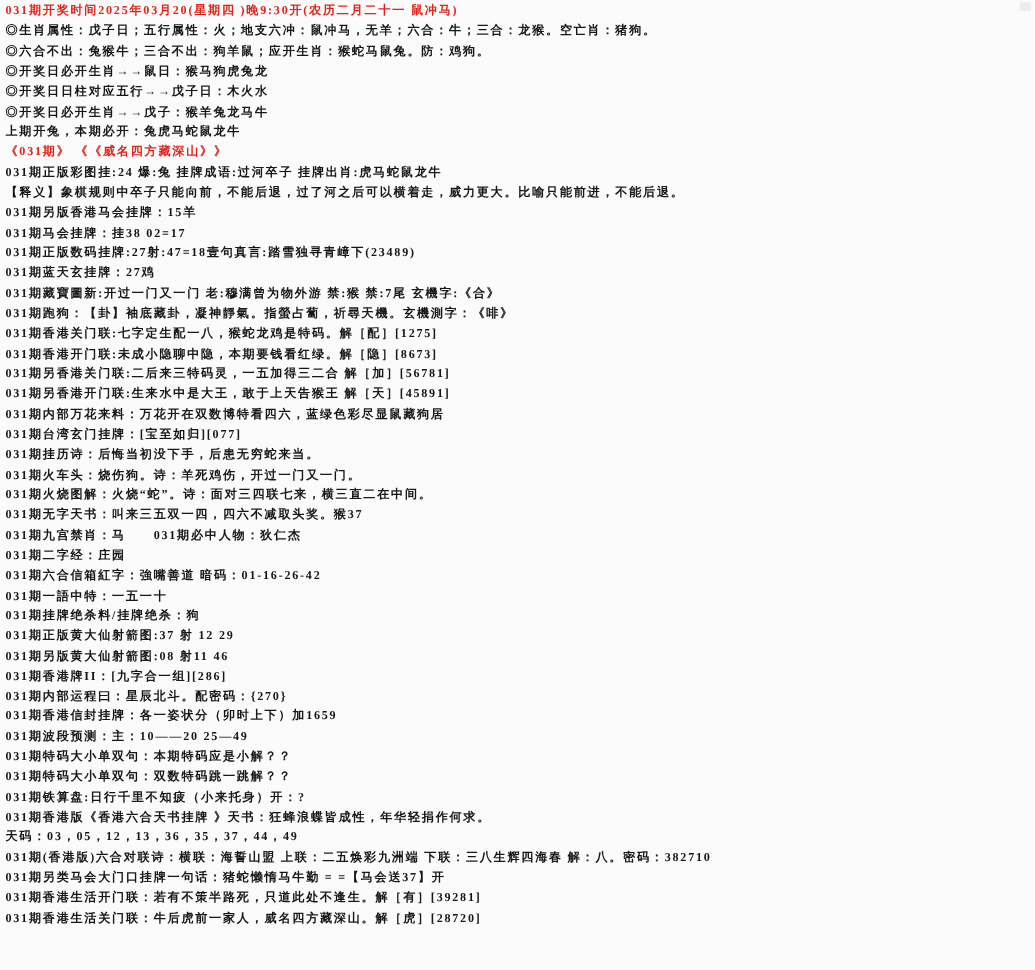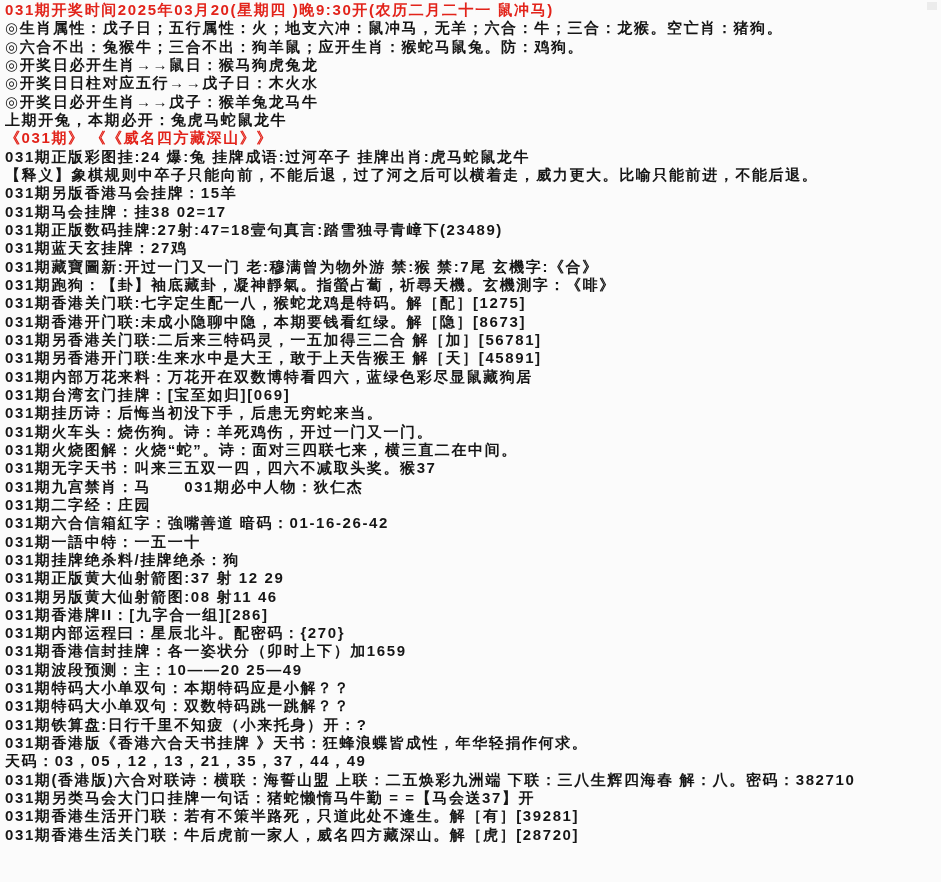--- a/index.html
+++ b/index.html
@@ -18,25 +18,26 @@
   }
   .lines {
     position: absolute;
     top: 1px;
     left: 5px;
     right: 0;
   }
   .line {
     height: 18.33px;
     line-height: 18.33px;
-    font-size: 15px;
+    font-size: 11px;
     letter-spacing: 1.6px;
     color: #161616;
     white-space: nowrap;
     overflow: hidden;
+    font-family: Liberation Serif, serif;
   }
   .line.red { color: #e2231a; }
   .top-right-mark {
     position: absolute;
     top: 2px;
     right: 4px;
     width: 10px;
     height: 8px;
     background: #ececec;
   }
@@ -61,39 +62,39 @@
       <div class="line">031期马会挂牌：挂38 02=17</div>
       <div class="line">031期正版数码挂牌:27射:47=18壹句真言:踏雪独寻青嶂下(23489)</div>
       <div class="line">031期蓝天玄挂牌：27鸡</div>
       <div class="line">031期藏寶圖新:开过一门又一门 老:穆满曾为物外游 禁:猴 禁:7尾 玄機字:《合》</div>
       <div class="line">031期跑狗：【卦】袖底藏卦，凝神靜氣。指螢占蔔，祈尋天機。玄機測字：《啡》</div>
       <div class="line">031期香港关门联:七字定生配一八，猴蛇龙鸡是特码。解［配］[1275]</div>
       <div class="line">031期香港开门联:未成小隐聊中隐，本期要钱看红绿。解［隐］[8673]</div>
       <div class="line">031期另香港关门联:二后来三特码灵，一五加得三二合 解［加］[56781]</div>
       <div class="line">031期另香港开门联:生来水中是大王，敢于上天告猴王 解［天］[45891]</div>
       <div class="line">031期内部万花来料：万花开在双数博特看四六，蓝绿色彩尽显鼠藏狗居</div>
-      <div class="line">031期台湾玄门挂牌：[宝至如归][069]</div>
+      <div class="line">031期台湾玄门挂牌：[宝至如归][077]</div>
       <div class="line">031期挂历诗：后悔当初没下手，后患无穷蛇来当。</div>
       <div class="line">031期火车头：烧伤狗。诗：羊死鸡伤，开过一门又一门。</div>
       <div class="line">031期火烧图解：火烧“蛇”。诗：面对三四联七来，横三直二在中间。</div>
       <div class="line">031期无字天书：叫来三五双一四，四六不减取头奖。猴37</div>
       <div class="line">031期九宫禁肖：马　　031期必中人物：狄仁杰</div>
       <div class="line">031期二字经：庄园</div>
       <div class="line">031期六合信箱紅字：強嘴善道 暗码：01-16-26-42</div>
       <div class="line">031期一語中特：一五一十</div>
       <div class="line">031期挂牌绝杀料/挂牌绝杀：狗</div>
       <div class="line">031期正版黄大仙射箭图:37 射 12 29</div>
       <div class="line">031期另版黄大仙射箭图:08 射11 46</div>
       <div class="line">031期香港牌II：[九字合一组][286]</div>
       <div class="line">031期内部运程曰：星辰北斗。配密码：{270}</div>
       <div class="line">031期香港信封挂牌：各一姿状分（卯时上下）加1659</div>
       <div class="line">031期波段预测：主：10——20 25—49</div>
       <div class="line">031期特码大小单双句：本期特码应是小解？？</div>
       <div class="line">031期特码大小单双句：双数特码跳一跳解？？</div>
       <div class="line">031期铁算盘:日行千里不知疲（小来托身）开：?</div>
       <div class="line">031期香港版《香港六合天书挂牌 》天书：狂蜂浪蝶皆成性，年华轻捐作何求。</div>
-      <div class="line">天码：03，05，12，13，21，35，37，44，49</div>
+      <div class="line">天码：03，05，12，13，36，35，37，44，49</div>
       <div class="line">031期(香港版)六合对联诗：横联：海誓山盟 上联：二五焕彩九洲端 下联：三八生辉四海春 解：八。密码：382710</div>
       <div class="line">031期另类马会大门口挂牌一句话：猪蛇懒惰马牛勤 = =【马会送37】开</div>
       <div class="line">031期香港生活开门联：若有不策半路死，只道此处不逢生。解［有］[39281]</div>
       <div class="line">031期香港生活关门联：牛后虎前一家人，威名四方藏深山。解［虎］[28720]</div>
     </div>
 </div>
 
 </body></html>

